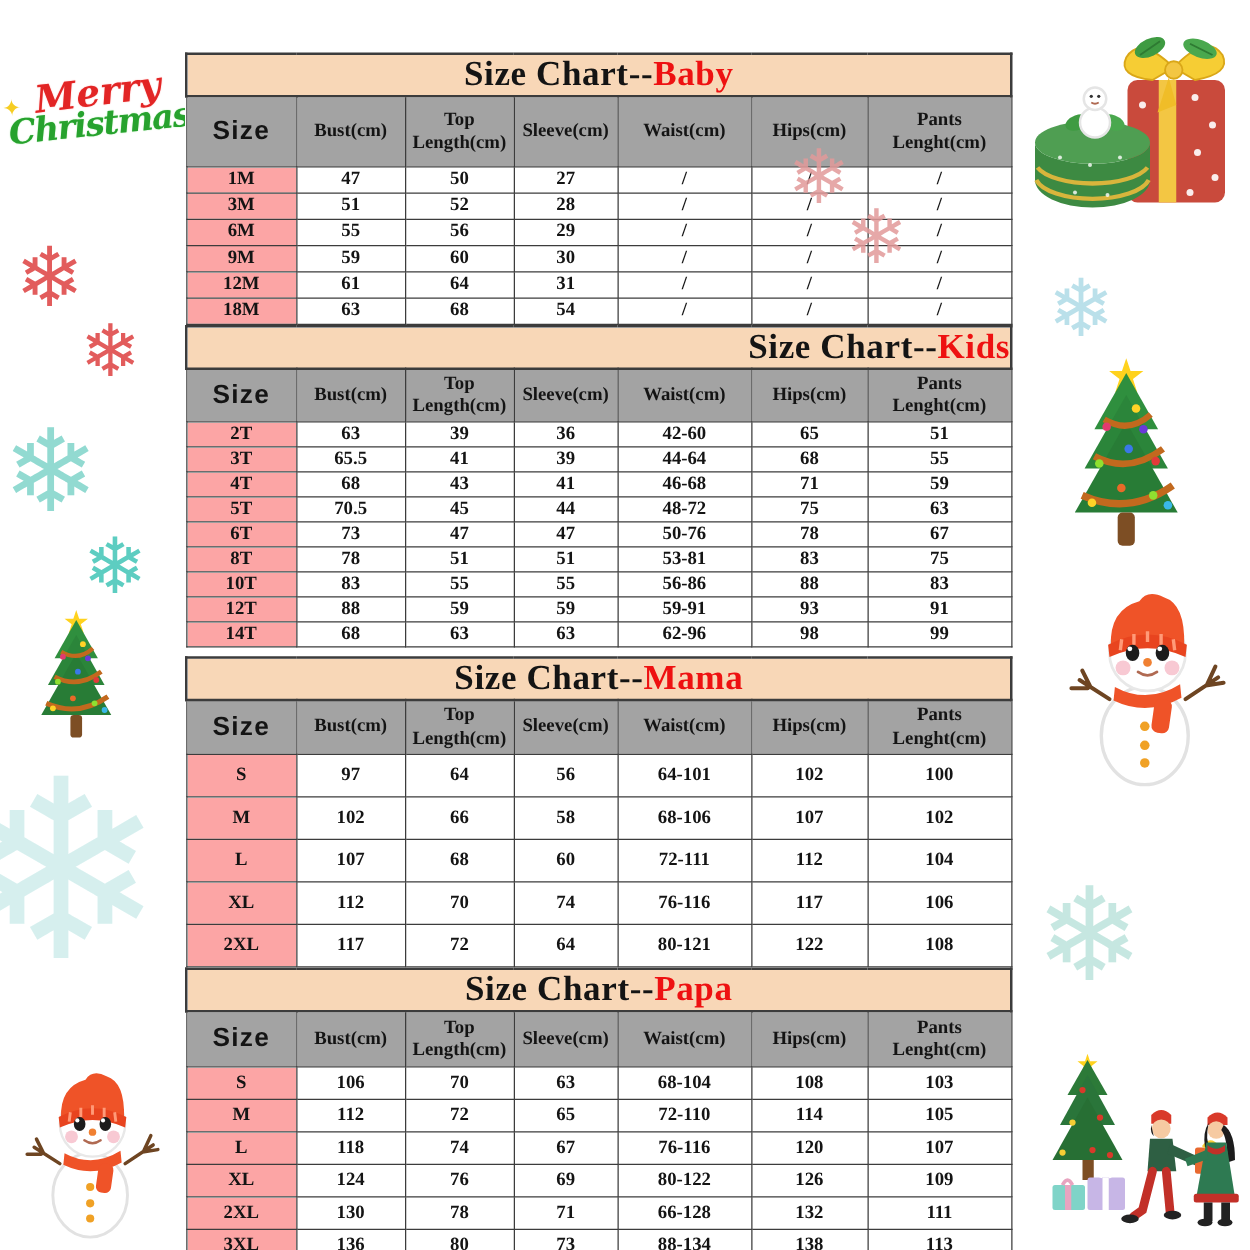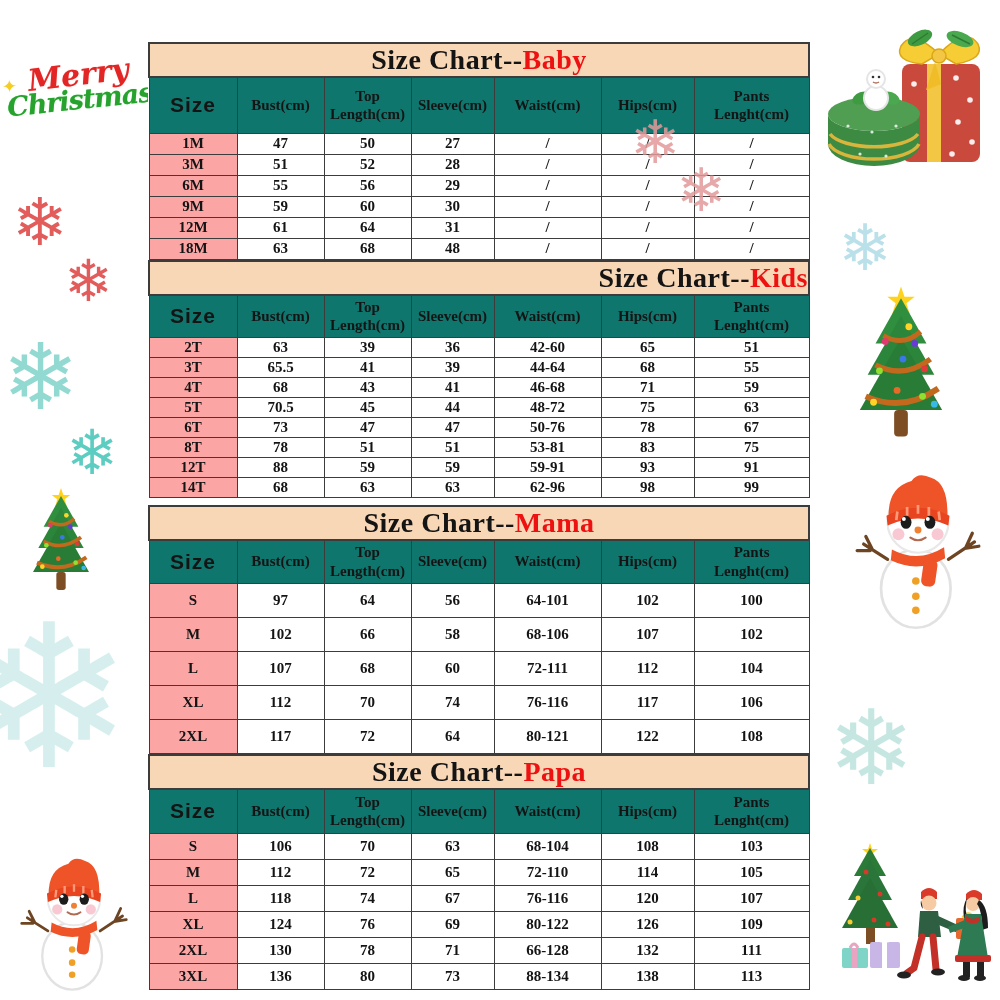--- a/index.html
+++ b/index.html
@@ -15,21 +15,21 @@
   td, th {
     border:1px solid #3c3c3c; text-align:center; vertical-align:middle;
     color:#141414; font-weight:bold; overflow:hidden;
   }
   .title-cell {
     background:#f8d7b7; border:2px solid #3c3c3c;
     font-size:28px; letter-spacing:.5px; font-weight:bold;
   }
   .title-cell .hl { color:#ee1111; }
   th {
-    background:#0f766e; font-size:15px; line-height:1.25; white-space:pre-line;
+    background:#a3a3a3; font-size:15px; line-height:1.25; white-space:pre-line;
   }
   th.size-h { font-family:"Liberation Sans", sans-serif; font-size:21px; letter-spacing:1px; }
   td { font-size:15px; background:#fff; }
   td.rowlabel { background:#fca5a5; }
 
   .t-baby .title-cell { height:30px; }
   .t-baby th          { height:56px; }
   .t-baby td          { height:21px; }
   .t-kids .title-cell { height:32px;text-align:right; }
   .t-kids th          { height:43px; }
@@ -132,21 +132,21 @@
           <td>64</td>
           <td>31</td>
           <td>/</td>
           <td>/</td>
           <td>/</td>
         </tr>
         <tr>
           <td class="rowlabel">18M</td>
           <td>63</td>
           <td>68</td>
-          <td>48</td>
+          <td>54</td>
           <td>/</td>
           <td>/</td>
           <td>/</td>
         </tr>
       </tbody>
     </table>
     <table class="t-kids">
       <colgroup>
         <col style="width: 88px;">
         <col style="width: 87px;">
@@ -217,20 +217,29 @@
           <td>67</td>
         </tr>
         <tr>
           <td class="rowlabel">8T</td>
           <td>78</td>
           <td>51</td>
           <td>51</td>
           <td>53-81</td>
           <td>83</td>
           <td>75</td>
+        </tr>
+        <tr>
+          <td class="rowlabel">10T</td>
+          <td>83</td>
+          <td>55</td>
+          <td>55</td>
+          <td>56-86</td>
+          <td>88</td>
+          <td>83</td>
         </tr>
         <tr>
           <td class="rowlabel">12T</td>
           <td>88</td>
           <td>59</td>
           <td>59</td>
           <td>59-91</td>
           <td>93</td>
           <td>91</td>
         </tr>

